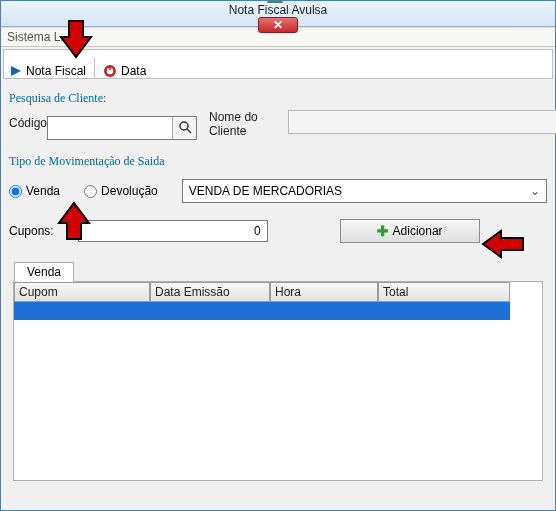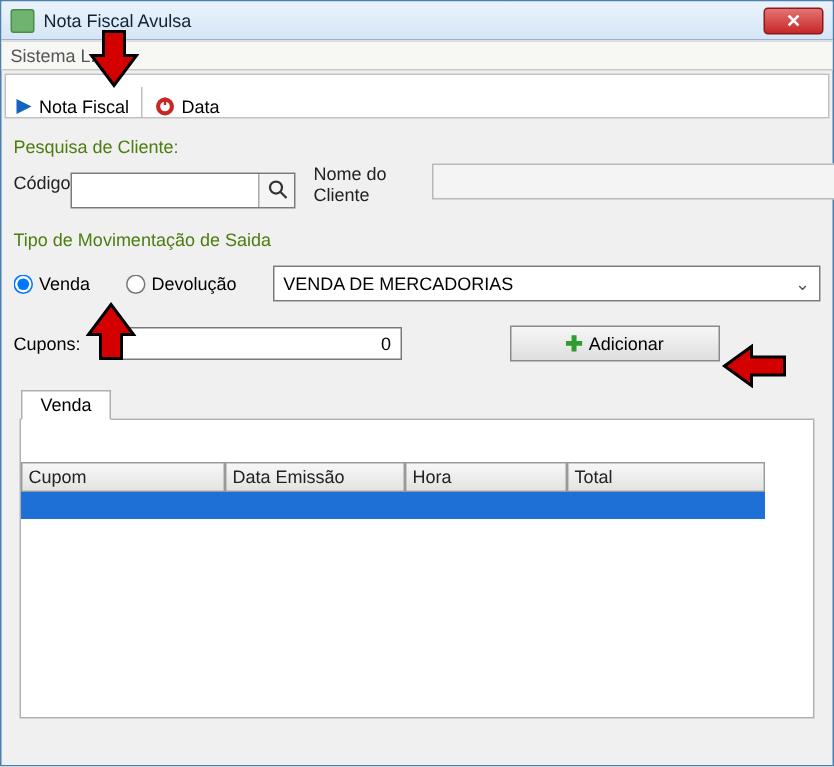--- a/index.html
+++ b/index.html
@@ -5,20 +5,21 @@
   * { box-sizing: border-box; font-family: "Segoe UI", Tahoma, sans-serif; font-size: 12px; }
   body { margin: 0; background: #fff; }
   .window {
     width: 556px; height: 511px; border: 1px solid #4a7fb0;
     position: relative; background: #f0f0f0;
   }
   .titlebar {
     height: 26px; background: linear-gradient(#eaf3fb,#d6e6f6);
     display: flex; align-items: center; padding: 0 6px;
     border-bottom: 1px solid #9ab3cd;
+    flex-direction: column;
   }
   .titlebar .appicon {
     width: 16px; height: 16px; background: #6fb36f; border: 1px solid #4a8c4a;
     border-radius: 2px; margin-right: 6px;
   }
   .titlebar .title { flex: 1; color: #123; }
   .close-btn {
     width: 40px; height: 18px; background: linear-gradient(#e57373,#c62828);
     border: 1px solid #8b1a1a; border-radius: 3px; color: #fff;
     display: flex; align-items: center; justify-content: center; cursor: pointer;
@@ -30,21 +31,21 @@
     border-top: 1px solid #dcdcdc;
   }
   .toolbar {
     height: 30px; background: #fff; border: 1px solid #c0c0c0; margin: 2px;
     display: flex; align-items: flex-end; padding: 0 6px; gap: 8px;
   }
   .tb-item { display: flex; align-items: center; gap: 4px; cursor: pointer; }
   .tb-sep { width: 1px; height: 20px; background: #c0c0c0; }
   .play-icon svg, .power-icon svg { display:block; }
   .content { padding: 4px 8px; }
-  .section-label { color: #4d7c0f; margin: 6px 0 4px; }
+  .section-label { color: #0369a1; margin: 6px 0 4px; font-family: Liberation Serif, serif; }
   .row { display: flex; gap: 12px; align-items: flex-end; }
   .field { display: flex; flex-direction: row; }
   .field label { color: #222; margin-bottom: 2px; }
   .codigo-wrap { position: relative; width: 150px; }
   .codigo-input {
     width: 150px; height: 24px; border: 1px solid #7a7a7a; background: #fff;
     padding: 0 26px 0 4px;
   }
   .search-icn {
     position: absolute; right: 1px; top: 1px; width: 24px; height: 22px;
@@ -75,21 +76,21 @@
     display: flex; align-items: center; justify-content: center; gap: 4px;
   }
   .plus { color: #2e9c2e; font-weight: bold; font-size: 14px; line-height: 1; }
   .tabs-wrap { margin: 12px 4px 0; border: 1px solid #b0b0b0; height: 200px; position: relative; background:#fff;}
   .tab {
     position: absolute; top: -20px; left: 0; height: 20px; padding: 0 12px;
     background: #fff; border: 1px solid #b0b0b0; border-bottom: 1px solid #fff;
     display: flex; align-items: center; cursor: pointer;
   }
   .grid { position: absolute; top: 0; left: 0; right: 0; }
-  .grid-header { display: flex; height: 20px; margin-top: 28px; }
+  .grid-header { display: flex; height: 20px; }
   .grid-header .gh {
     border: 1px solid #9a9a9a; background: linear-gradient(#f7f7f7,#e3e3e3);
     padding: 0 4px; display: flex; align-items: center; color:#222;
   }
   .gh1{width:136px}.gh2{width:120px}.gh3{width:108px}.gh4{width:132px}
   .grid-row { height: 18px; background: #1e6fd6; }
   
   .arrow { position:absolute; pointer-events:none; }
   .arrow svg { display:block; }
 </style>

